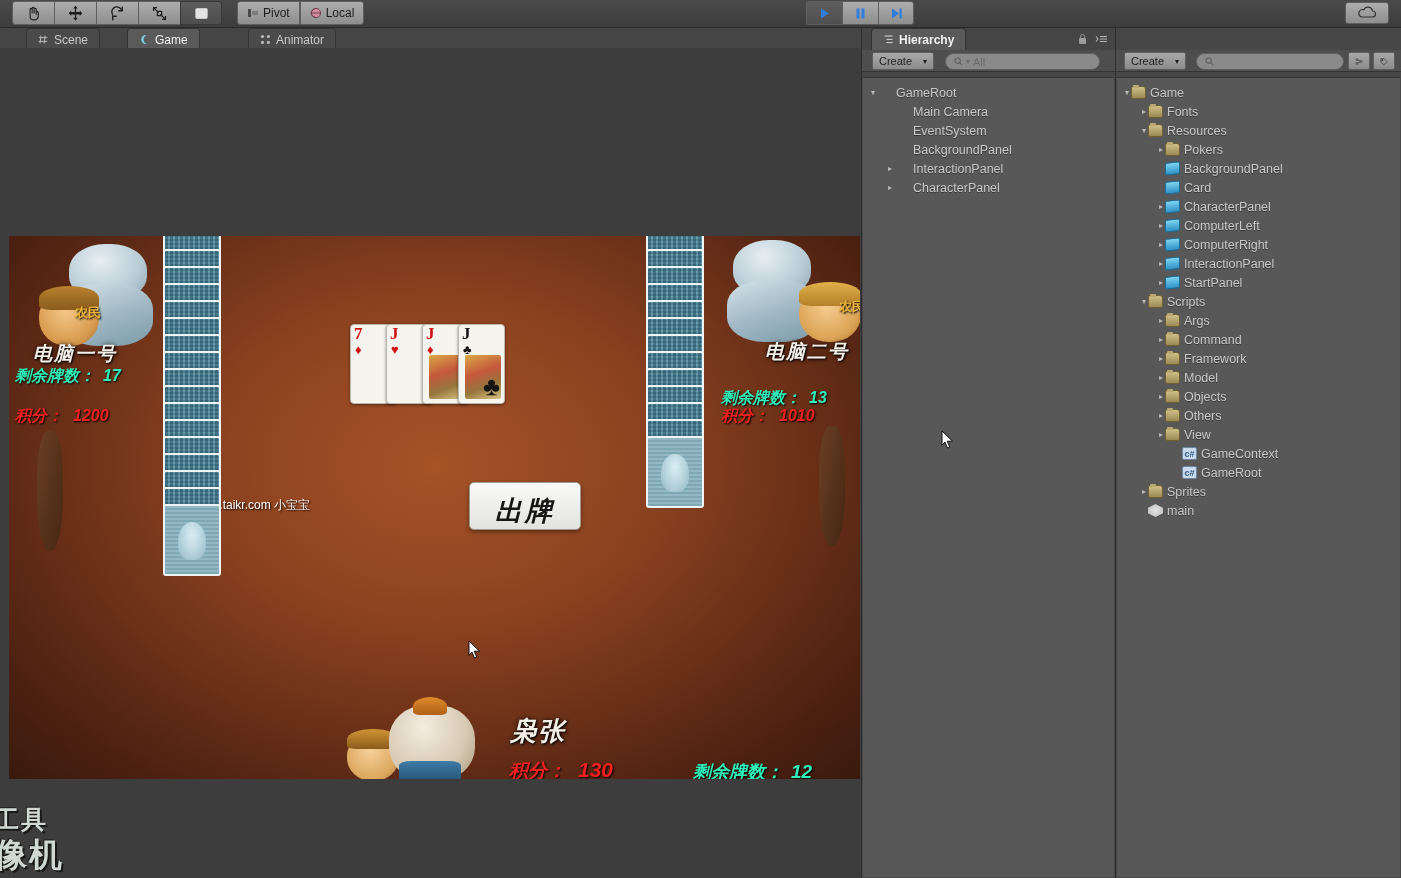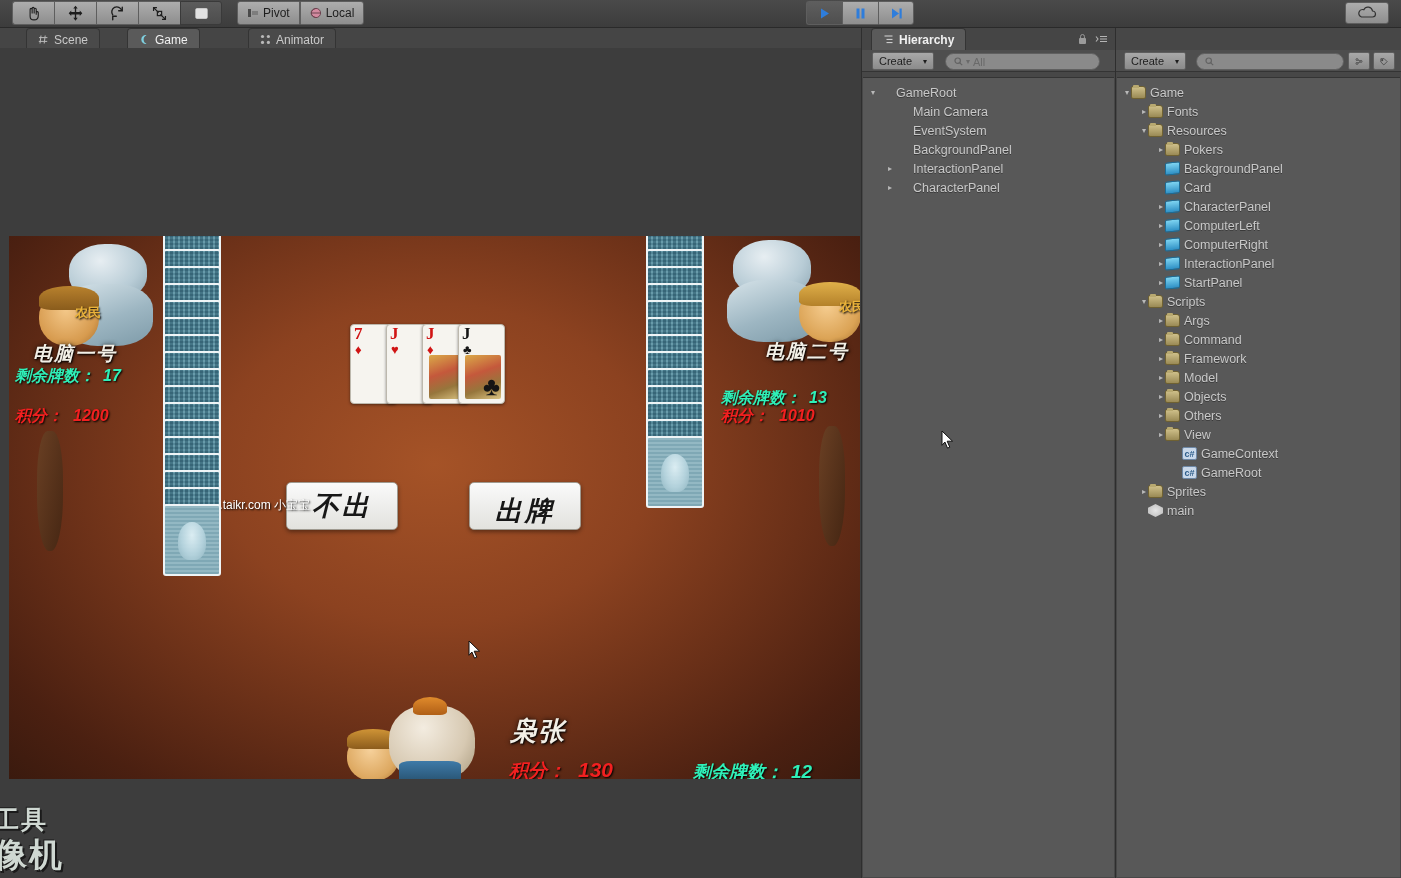--- a/index.html
+++ b/index.html
@@ -383,23 +383,20 @@
           <span class="pc-art"></span>
         </div>
         <div class="pcard" style="left: 108px; top: 0px; width: 47px; height: 80px; z-index: 3;">
           <span class="pc-rank blk">J</span>
           <span class="pc-suit blk">♣</span>
           <span class="pc-art"></span>
           <span class="pc-big blk">♣</span>
         </div>
       </div>
 
-    <div class="gbtn" style="left:277px; top:246px; width:112px; height:48px;">
-      <span>不出</span>
-    </div>
     <div class="gbtn" style="left:460px; top:246px; width:112px; height:48px;align-items:flex-end;">
       <span>出牌</span>
     </div>
 
     <span class="watermark" style="left:185px; top:261px;">www.taikr.com 小宝宝</span>
 
     <div class="ch" style="left:330px; top:463px; width:140px; height:85px;">
       <div class="ch-body" style="left:8px; top:34px; width:52px; height:48px; border-radius:48%;
                background:radial-gradient(ellipse at 45% 35%,#f6d19b,#dda860 65%,#a5702e);"></div>
       <div class="ch-body" style="left:8px; top:30px; width:52px; height:20px; border-radius:50% 50% 18% 18%;

